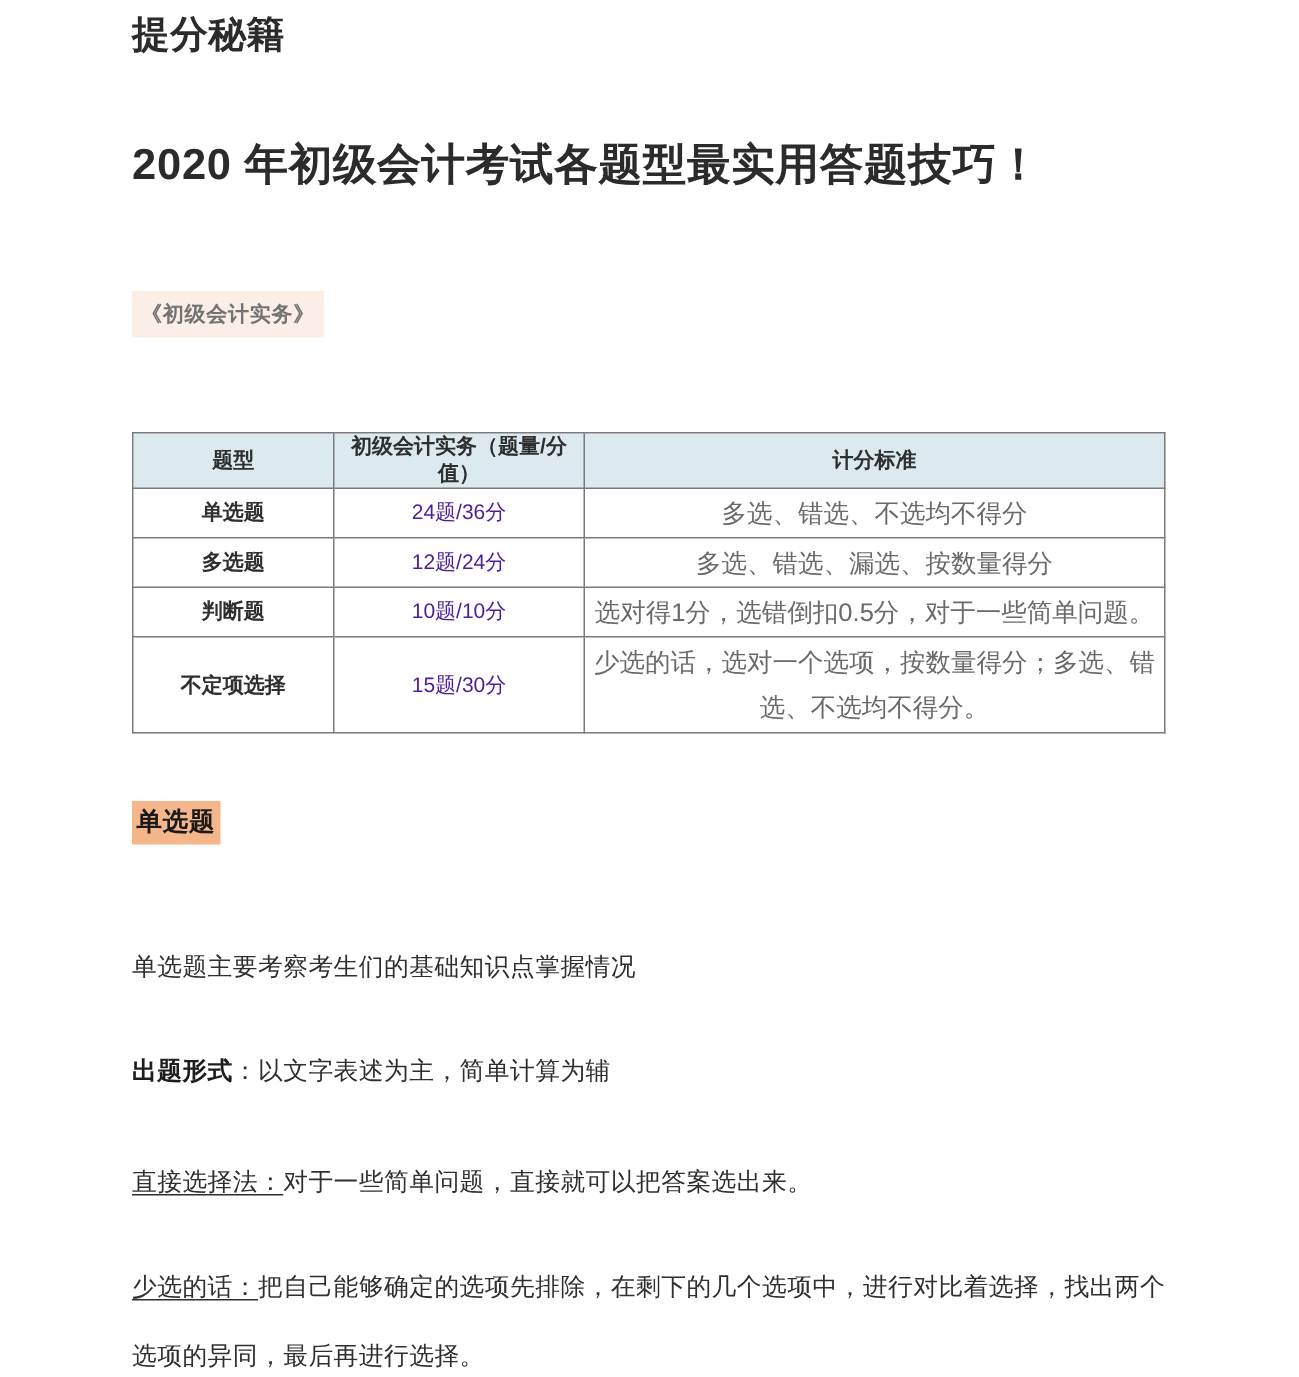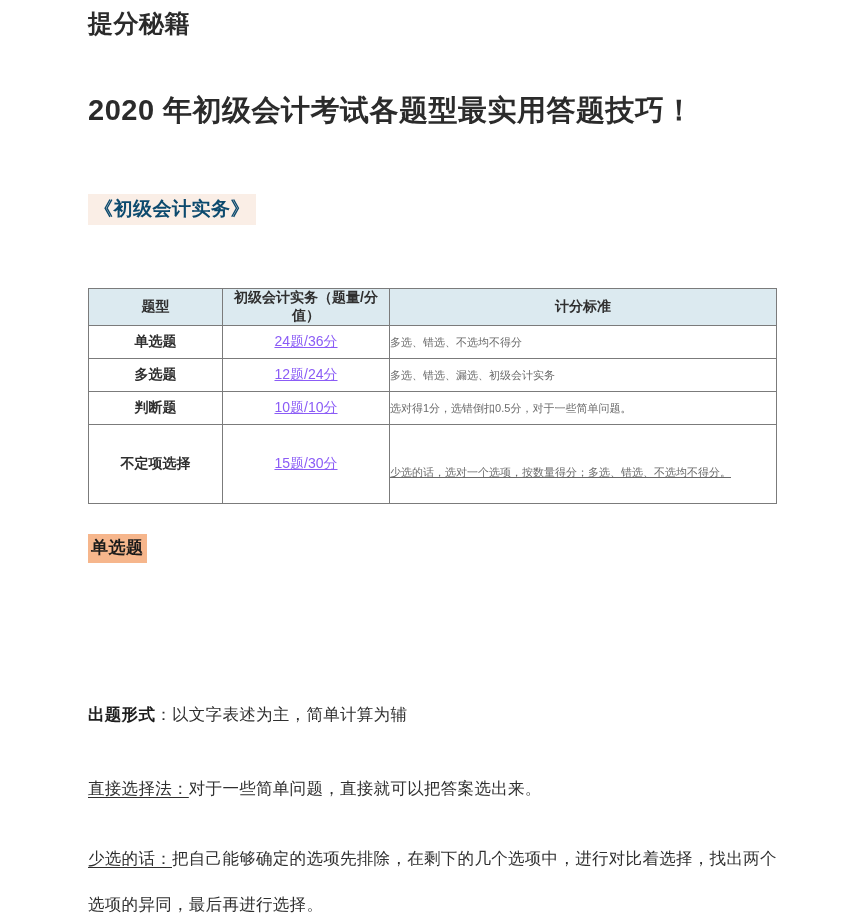--- a/index.html
+++ b/index.html
@@ -46,23 +46,23 @@
     color: #2b2b2b;
     letter-spacing: 0.5px;
     line-height: 34px;
     white-space: nowrap;
   }
 
   .book-title {
     position: absolute;
     left: 88px;
     top: 194px;
-    font-size: 19px;
-    font-weight: bold;
-    color: #0c4a6e;
+    font-size: 14px;
+    font-weight: bold;
+    color: #737373;
     background: #faeee6;
     padding: 3px 6px 4px 6px;
     line-height: 24px;
     letter-spacing: 0.5px;
   }
 
   
   .score-table {
     position: absolute;
     left: 88px;
@@ -94,33 +94,32 @@
     background: #ffffff;
   }
   .cell-type {
     text-align: center;
     font-weight: bold;
     color: #2f2f2f;
     font-size: 14px;
   }
   .cell-count {
     text-align: center;
-    color: #8b5cf6;
-    font-size: 14px;
-    text-decoration: underline;
+    color: #4c1d95;
+    font-size: 14px;
   }
   .cell-rule {
-    text-align: left;
+    text-align: center;
     color: #6a6a6a;
-    font-size: 11px;
+    font-size: 17px;
     padding-left: 2px;
     line-height: 31px;
   }
   tr.tall td { height: 62px; }
-  tr.tall .cell-rule { line-height: 30px; padding-top: 16px; text-decoration: underline; }
+  tr.tall .cell-rule { line-height: 30px; padding-top: 1px; }
 
   
   .section-heading {
     position: absolute;
     left: 88px;
     top: 534px;
     font-size: 17px;
     font-weight: bold;
     color: #1a1a1a;
     background: #f6b68c;
@@ -190,37 +189,38 @@
     </thead>
     <tbody>
       <tr>
         <td class="cell-type">单选题</td>
         <td class="cell-count">24题/36分</td>
         <td class="cell-rule">多选、错选、不选均不得分</td>
       </tr>
       <tr>
         <td class="cell-type">多选题</td>
         <td class="cell-count">12题/24分</td>
-        <td class="cell-rule">多选、错选、漏选、初级会计实务</td>
+        <td class="cell-rule">多选、错选、漏选、按数量得分</td>
       </tr>
       <tr>
         <td class="cell-type">判断题</td>
         <td class="cell-count">10题/10分</td>
         <td class="cell-rule">选对得1分，选错倒扣0.5分，对于一些简单问题。</td>
       </tr>
       <tr class="tall">
         <td class="cell-type">不定项选择</td>
         <td class="cell-count">15题/30分</td>
         <td class="cell-rule">少选的话，选对一个选项，按数量得分；多选、错选、不选均不得分。</td>
       </tr>
     </tbody>
   </table>
 
   <div class="section-heading">单选题</div>
 
+  <p class="para p1">单选题主要考察考生们的基础知识点掌握情况</p>
 
   <p class="para p2">
     <span class="b">出题形式</span><span>：以文字表述为主，简单计算为辅</span>
   </p>
 
   <p class="para p3">
     <span class="u">直接选择法：</span><span>对于一些简单问题，直接就可以把答案选出来。</span>
   </p>
 
   <p class="para p4 wrap">

